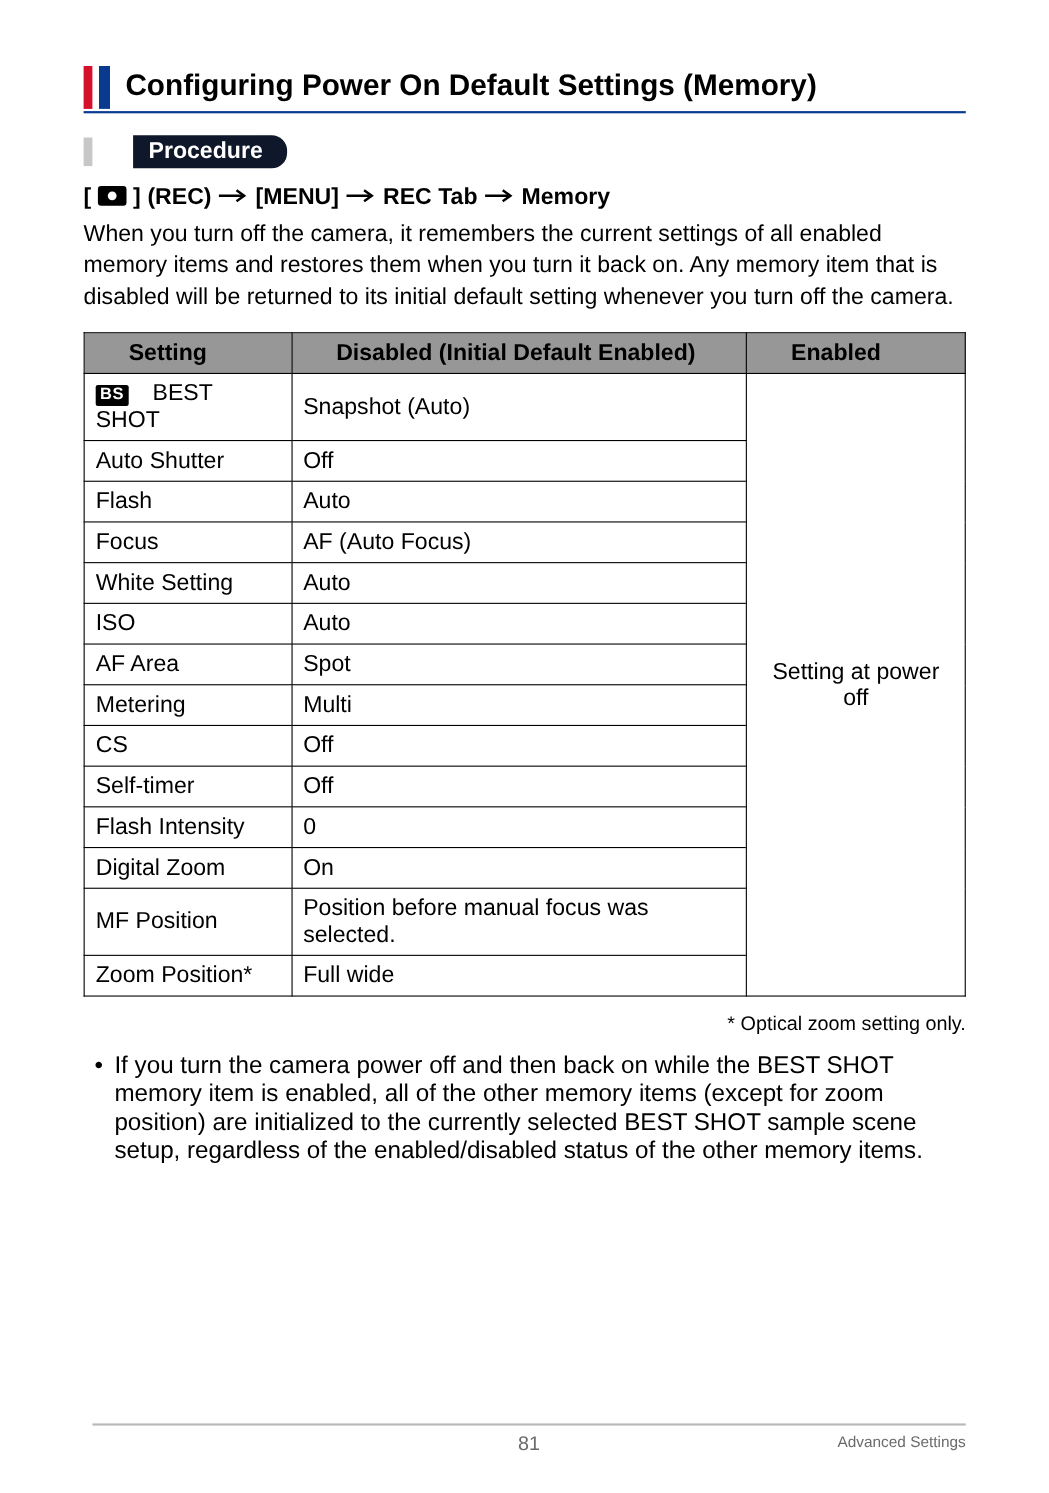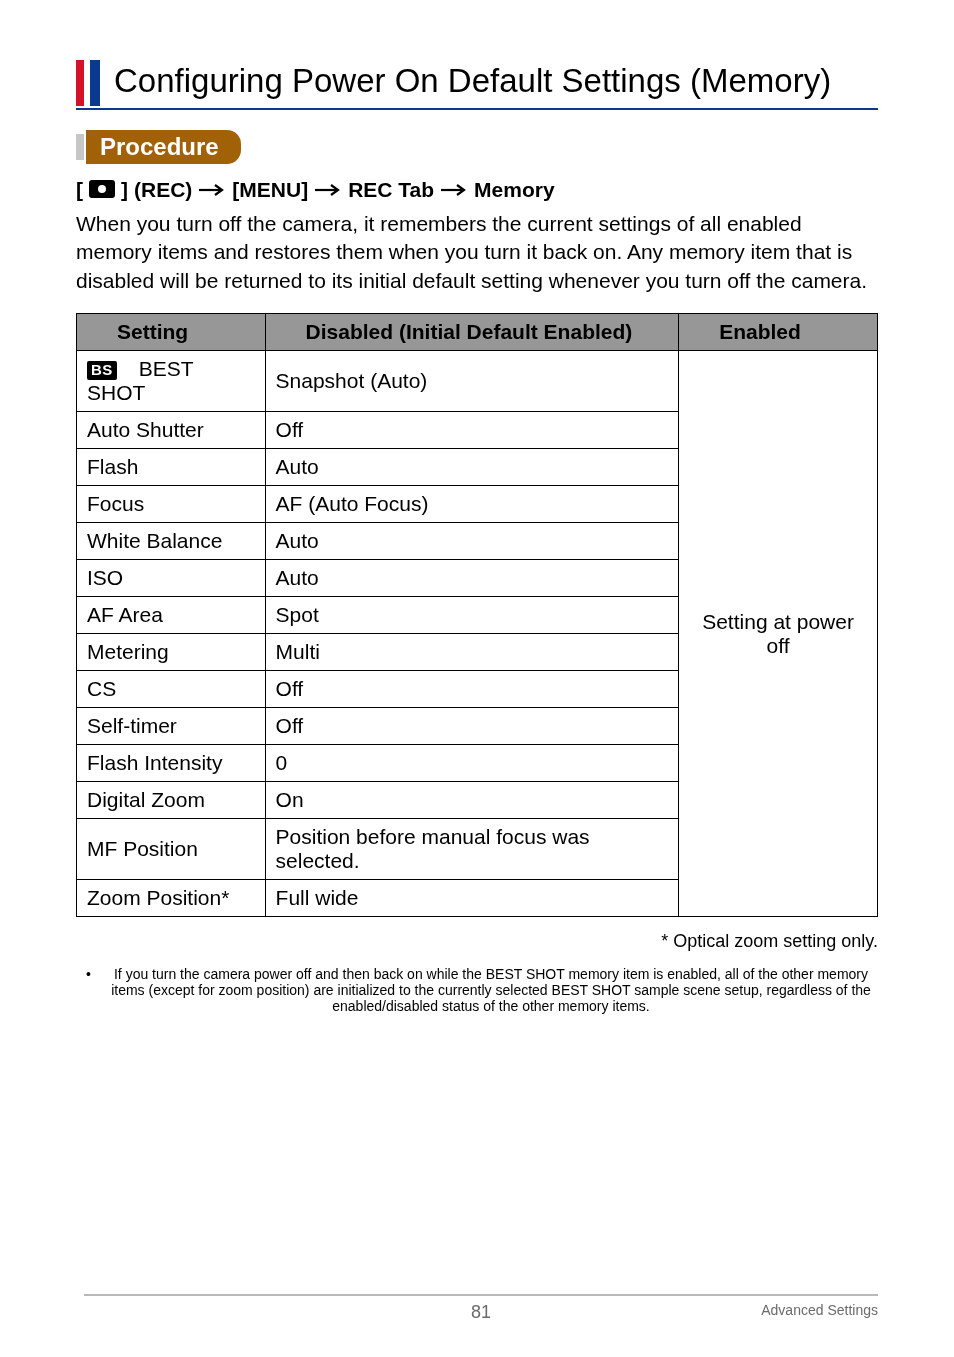--- a/index.html
+++ b/index.html
@@ -3,29 +3,29 @@
 <meta charset="utf-8">
 <style>
   * { box-sizing: border-box; margin: 0; padding: 0; }
   html, body { width: 954px; background: #fff; font-family: Arial, Helvetica, sans-serif; color: #000; }
   .page { padding: 60px 76px 40px 76px; min-height: 1357px; position: relative; }
 
   
   .section-heading-wrap { display: flex; align-items: stretch; margin-bottom: 2px; }
   .red-bar { width: 8px; background: #d4102b; margin-right: 6px; }
   .blue-bar { width: 10px; background: #0a3a8f; margin-right: 14px; }
-  .section-heading { font-size: 33px; font-weight: normal; padding: 2px 0 6px 0; flex: 1; }
+  .section-heading { font-size: 27px; font-weight: bold; padding: 2px 0 6px 0; flex: 1; }
   .heading-underline { height: 2px; background: #0a3a8f; margin-bottom: 20px; }
 
   
   .proc-wrap { display: flex; align-items: center; margin-bottom: 14px; }
   .proc-left-bar { width: 8px; height: 26px; background: #c7c7c7; margin-right: 2px; }
   .proc-pill {
-    background: #a16207; color: #fff; font-weight: bold; font-size: 24px;
-    padding: 3px 22px 3px 14px; border-radius: 0 14px 14px 0;
+    background: #0f172a; color: #fff; font-weight: bold; font-size: 21px;
+    padding: 3px 22px 3px 14px; border-radius: 0 14px 14px 0; margin-left: 35px;
   }
 
   
   .path { font-weight: bold; font-size: 21px; display: flex; align-items: center; flex-wrap: wrap; gap: 6px; margin-bottom: 8px; }
   .arrow { display:inline-block; vertical-align: middle; }
   .camera-icon {
     display: inline-flex; align-items: center; justify-content: center;
     width: 26px; height: 18px; border: 2px solid #000; border-radius: 3px; position: relative; top: -1px;
     background: #000;
   }
@@ -38,21 +38,21 @@
   table.settings th, table.settings td { border: 1px solid #000; padding: 6px 10px; text-align: left; vertical-align: middle; }
   table.settings th { background: #979797; font-weight: bold; padding-left: 40px; }
   table.settings td.enabled-cell { text-align: center; }
   .bs-badge {
     display: inline-block; background: #000; color: #fff; font-size: 15px; font-weight: bold;
     padding: 1px 4px; border-radius: 2px; margin-right: 16px; line-height: 1.1; vertical-align: 1px;
     letter-spacing: 0.5px;
   }
 
   .footnote { font-size: 18px; margin-top: 14px; text-align: right; }
-  .bullets { font-size: 14px; margin-top: 14px; padding-left: 10px; text-align: center; }
+  .bullets { font-size: 22px; margin-top: 14px; padding-left: 10px; }
   .bullets li { list-style: none; position: relative; padding-left: 18px; }
   .bullets li::before { content: "•"; position: absolute; left: 0; top: 0; }
 
   
   .footer { position: absolute; bottom: 34px; left: 84px; right: 76px; }
   .footer-line { height: 2px; background: #b9b9b9; margin-bottom: 6px; }
   .footer-row { display: flex; justify-content: center; position: relative; font-size: 16px; color: #6b6b6b; }
   .footer-right { position: absolute; right: 0; font-size: 14px; }
   .page-num { color: #6b6b6b; font-size: 18px; }
 </style>
@@ -123,21 +123,21 @@
         </tr>
       <tr>
           <td>Flash</td>
           <td>Auto</td>
         </tr>
       <tr>
           <td>Focus</td>
           <td>AF (Auto Focus)</td>
         </tr>
       <tr>
-          <td>White Balance</td>
+          <td>White Setting</td>
           <td>Auto</td>
         </tr>
       <tr>
           <td>ISO</td>
           <td>Auto</td>
         </tr>
       <tr>
           <td>AF Area</td>
           <td>Spot</td>
         </tr>

